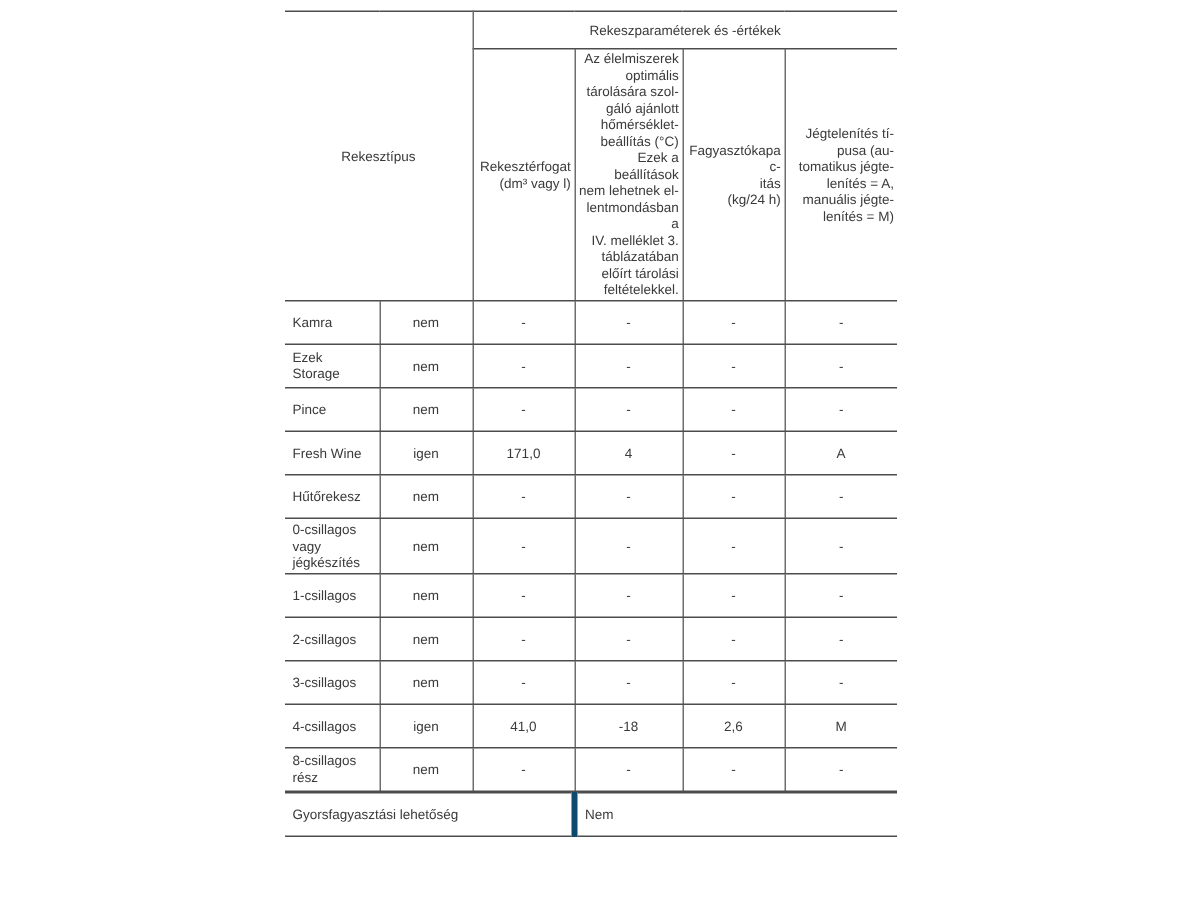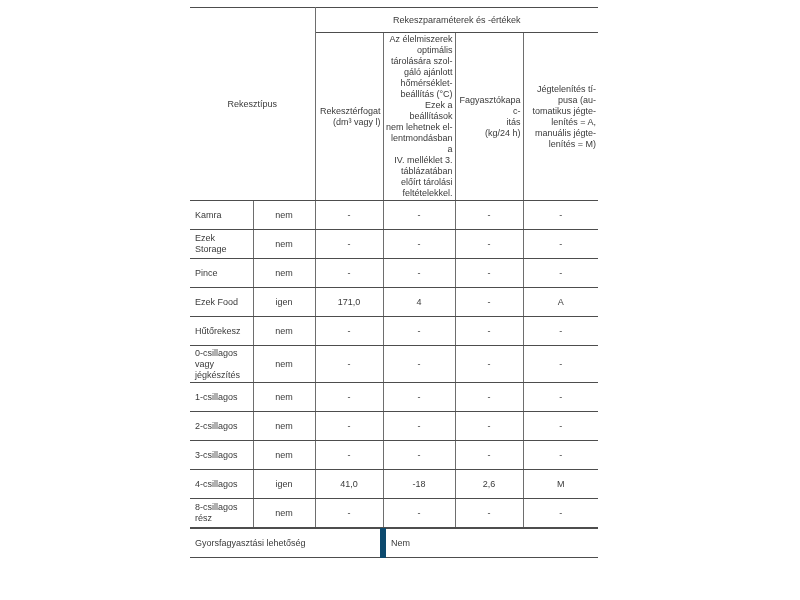--- a/index.html
+++ b/index.html
@@ -73,21 +73,21 @@
   table.mini td {
     border-top: 1.5px solid #4d4d4d;
     border-bottom: 1.5px solid #4d4d4d;
     font-size: 9px;
     line-height: 11px;
     vertical-align: middle;
     height: 26px;
     padding: 1px 2px 1px 5px;
     text-align: left;
   }
-  table.mini td.divided { border-right: 6px solid #0c4a6e; }
+  table.mini td.divided { border-right: 4px solid #0c4a6e; }
 </style>
 </head>
 <body>
 
 <div class="page">
 
 
   <table class="main">
     <colgroup>
       <col style="width:63px">
@@ -148,21 +148,21 @@
       </tr>
       <tr>
         <td class="name-cell">Pince</td>
         <td>nem</td>
         <td>-</td>
         <td>-</td>
         <td>-</td>
         <td>-</td>
       </tr>
       <tr>
-        <td class="name-cell">Ezek Food</td>
+        <td class="name-cell">Fresh Wine</td>
         <td>igen</td>
         <td>171,0</td>
         <td>4</td>
         <td>-</td>
         <td>A</td>
       </tr>
       <tr>
         <td class="name-cell">Hűtőrekesz</td>
         <td>nem</td>
         <td>-</td>

